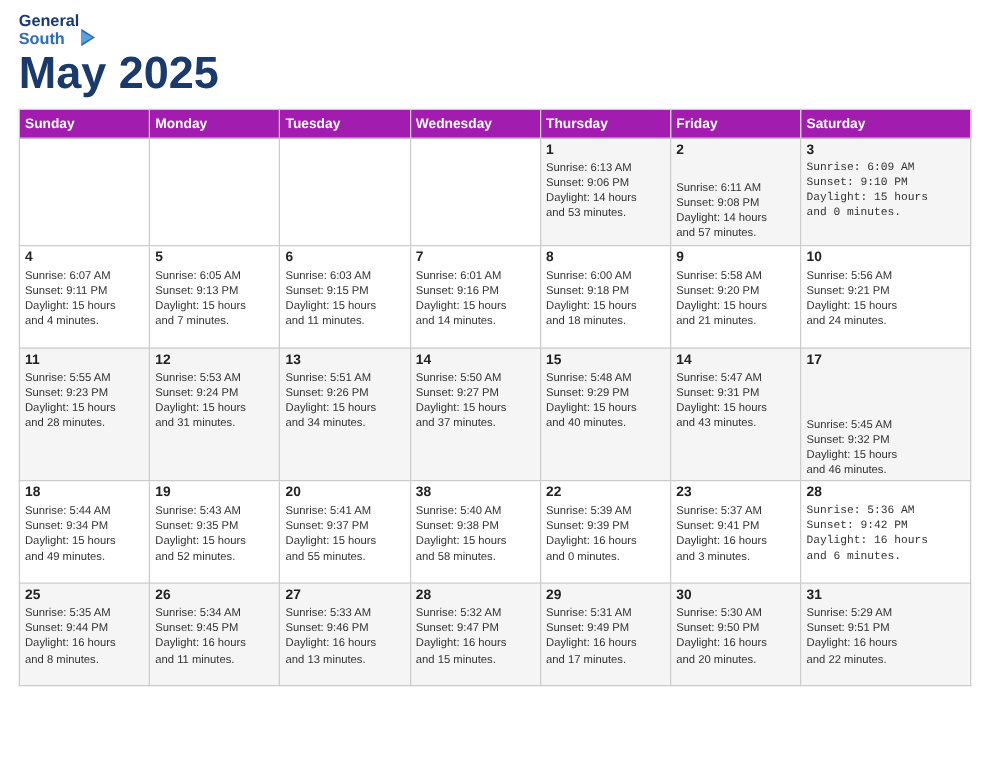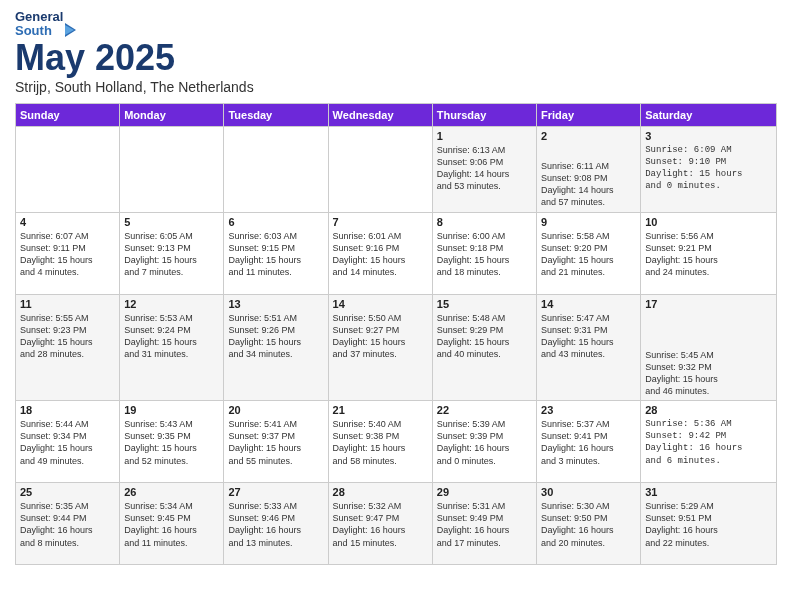--- a/index.html
+++ b/index.html
@@ -1,23 +1,23 @@
 <!DOCTYPE html>
 <html><head>
   <meta charset="utf-8">
   <style>
     * { box-sizing: border-box; margin: 0; padding: 0; }
     body { font-family: Arial, sans-serif; background: #fff; width: 792px; height: 612px; overflow: hidden; }
     .container { width: 792px; padding: 10px 15px; }
     .header { display: flex; justify-content: space-between; align-items: flex-start; margin-bottom: 8px; flex-direction: column; }
-    .title-block { }
+    .title-block { text-align: right; }
     .month-title { font-size: 36px; font-weight: bold; color: #1a3a6e; }
     .location { font-size: 14px; color: #333; }
     table { width: 100%; border-collapse: collapse; font-size: 9.5px; }
-    thead tr { background-color: #6d28d9; color: white; }
+    thead tr { background-color: #a21caf; color: white; }
     thead th { padding: 5px 4px; text-align: left; font-size: 11px; border: 1px solid #ccc; }
     tbody tr { border: 1px solid #ccc; }
     tbody td { border: 1px solid #ccc; padding: 3px 4px; vertical-align: top; height: 82px; background: #fff; }
     tbody tr:nth-child(odd) td { background: #f5f5f5; }
     .day-num { font-weight: bold; font-size: 11px; color: #222; display: block; margin-bottom: 2px; }
     .day-info { color: #333; line-height: 1.35; font-size: 9px; }
     .empty { background: #fff !important; }
     .logo-wrapper { display: flex; align-items: center; gap: 4px; }
   </style>
 </head>
@@ -32,21 +32,20 @@
           <span style="font-size:13px; font-weight:900; color:#2e6db4;">South</span>
           <svg width="22" height="14" viewBox="0 0 22 14">
             <polygon points="11,0 22,7 11,14" fill="#2e6db4"></polygon>
             <polygon points="11,2 20,7 11,12" fill="#5ba3e0"></polygon>
           </svg>
         </div>
       </div>
     </div>
     <div class="title-block">
       <div class="month-title">May 2025</div>
-      <div class="location">Strijp, South Holland, The Netherlands</div>
     </div>
   </div>
 
   <table>
     <thead>
       <tr>
       <th>Sunday</th>
           <th>Monday</th>
           <th>Tuesday</th>
           <th>Wednesday</th>
@@ -201,21 +200,21 @@
 and 52 minutes.</div>
           </td>
           <td>
             <span class="day-num">20</span>
             <div class="day-info" style="white-space: pre-line;">Sunrise: 5:41 AM
 Sunset: 9:37 PM
 Daylight: 15 hours
 and 55 minutes.</div>
           </td>
           <td>
-            <span class="day-num">21</span>
+            <span class="day-num">38</span>
             <div class="day-info" style="white-space: pre-line;">Sunrise: 5:40 AM
 Sunset: 9:38 PM
 Daylight: 15 hours
 and 58 minutes.</div>
           </td>
           <td>
             <span class="day-num">22</span>
             <div class="day-info" style="white-space: pre-line;">Sunrise: 5:39 AM
 Sunset: 9:39 PM
 Daylight: 16 hours

